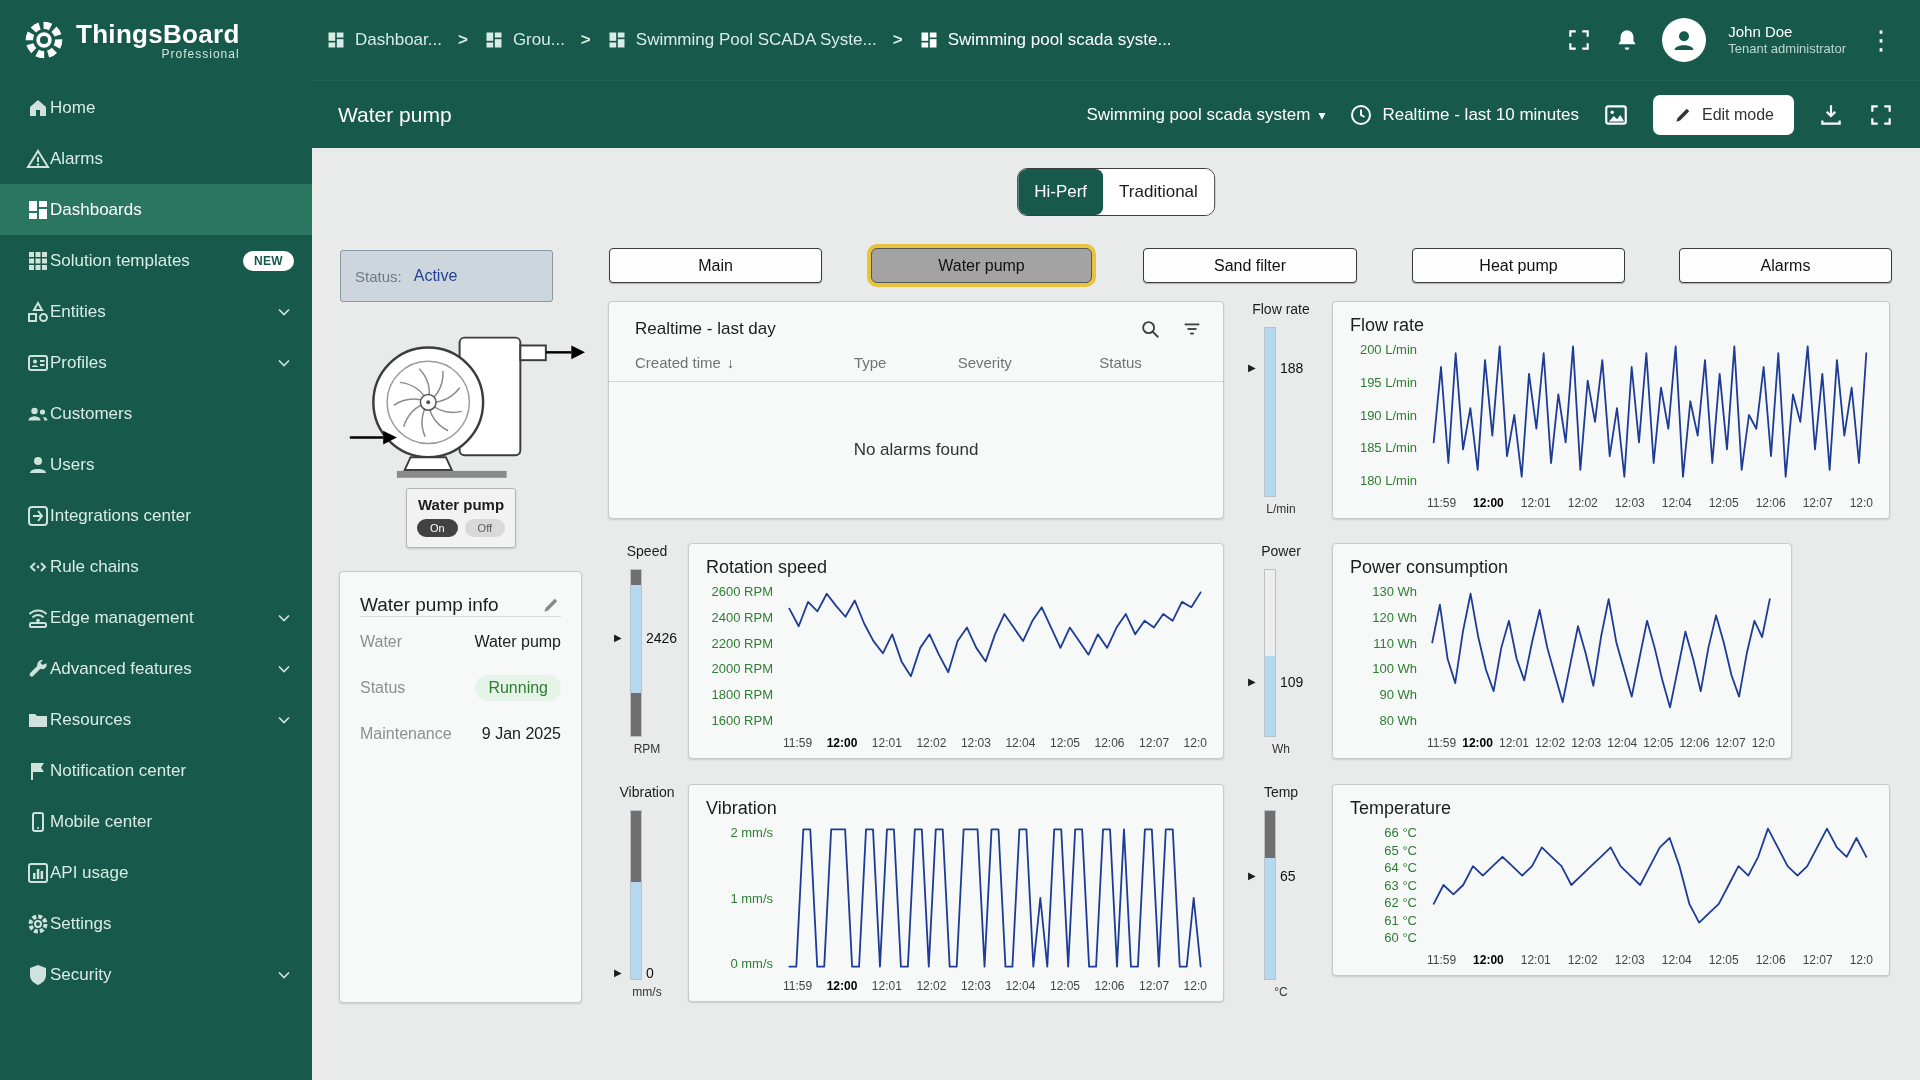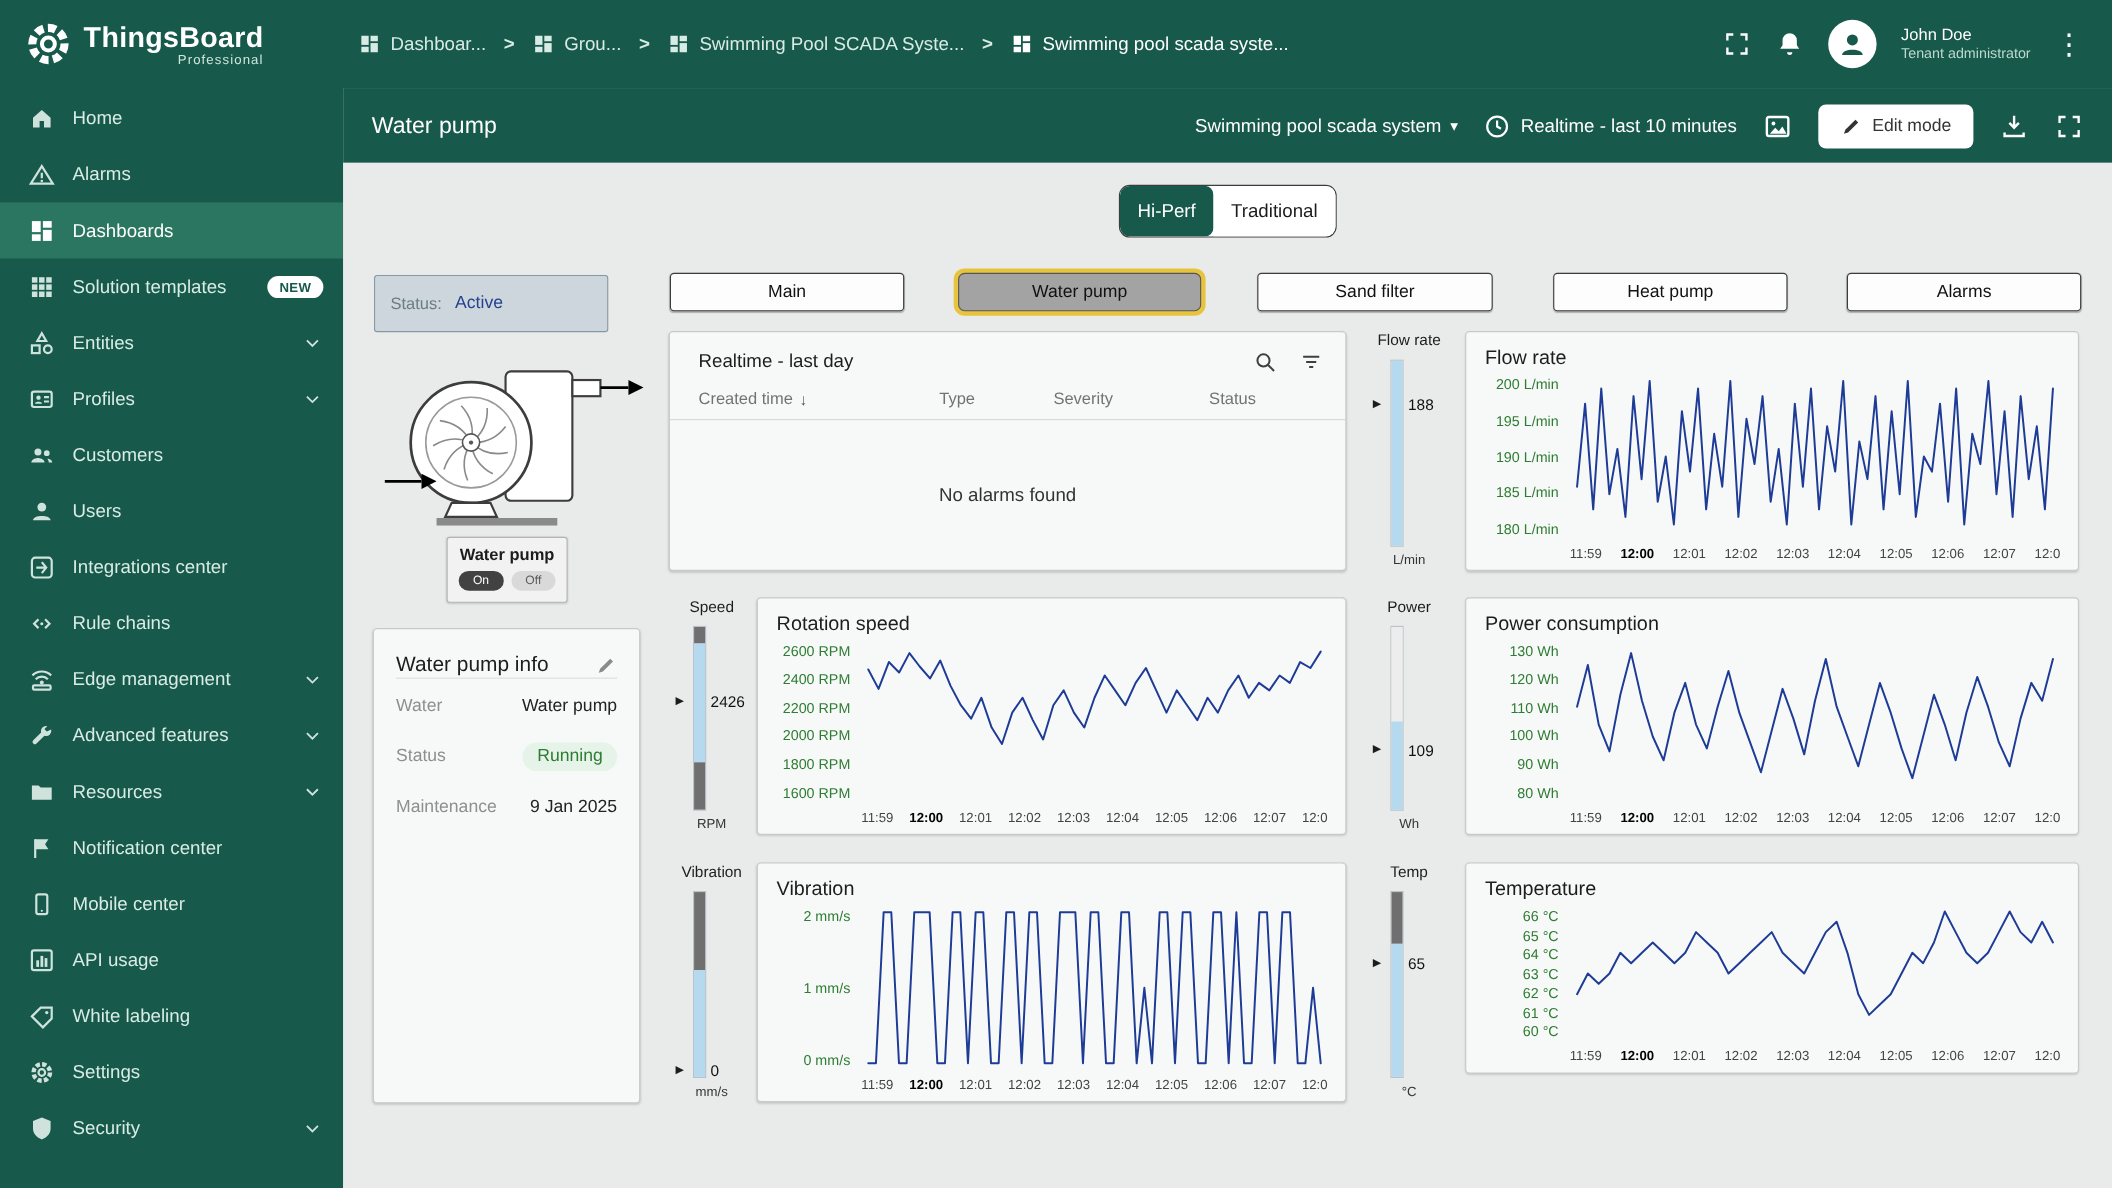--- a/index.html
+++ b/index.html
@@ -23,21 +23,21 @@
 .h-icon svg{width:26px;height:26px}
 .avatar{width:44px;height:44px;border-radius:50%;background:#fff;display:flex;align-items:center;justify-content:center;cursor:pointer}
 .avatar svg{width:30px;height:30px;color:#17594b}
 .user-meta{line-height:1.25}
 .u-name{font-size:15px;font-weight:500}
 .u-role{font-size:13px;color:#bcd8cf}
 .kebab{font-size:26px;line-height:1}
 
 
 aside{grid-row:2/4;grid-column:1;background:#17594b;overflow:hidden;padding-top:2px}
-.side-item{height:51px;display:flex;align-items:center;padding:0 18px 0 26px;color:#d9ece5;cursor:pointer;gap:16px}
+.side-item{height:51px;display:flex;align-items:center;padding:0 18px 0 26px;color:#d9ece5;cursor:pointer;}
 .side-item.active{background:#2a7660;color:#fff}
 .s-icon svg{width:24px;height:24px;color:#cfe3dc}
 .side-item.active .s-icon svg{color:#fff}
 .s-label{font-size:17px;flex:1;white-space:nowrap}
 .badge{background:#fff;color:#17594b;font-size:12px;font-weight:700;border-radius:11px;padding:3px 11px;letter-spacing:.3px}
 .chev svg{width:20px;height:20px;color:#cfe3dc}
 
 
 .toolbar{grid-row:2;grid-column:2;background:#17594b;display:flex;align-items:center;color:#fff;padding:0 26px 0 26px;border-top:1px solid rgba(255,255,255,.06)}
 .tb-title{font-size:21px;font-weight:500;flex:1}
@@ -396,29 +396,20 @@
       <div class="side-item">
         <span class="s-icon">
           <svg viewBox="0 0 24 24" aria-hidden="true">
             <rect x="3" y="3" width="18" height="18" rx="2" fill="none" stroke="currentColor" stroke-width="2"></rect>
             <rect x="7" y="12" width="2.5" height="6" fill="currentColor"></rect>
             <rect x="10.8" y="8" width="2.5" height="10" fill="currentColor"></rect>
             <rect x="14.6" y="10" width="2.5" height="8" fill="currentColor"></rect>
           </svg>
         </span>
         <span class="s-label">API usage</span>
-      </div>
-      <div class="side-item">
-        <span class="s-icon">
-          <svg viewBox="0 0 24 24" aria-hidden="true">
-            <path d="M3 12 L11 4 H21 V14 L13 22 Z" fill="none" stroke="currentColor" stroke-width="2"></path>
-            <circle cx="16.5" cy="8.5" r="1.5" fill="currentColor"></circle>
-          </svg>
-        </span>
-        <span class="s-label">White labeling</span>
       </div>
       <div class="side-item">
         <span class="s-icon">
           <svg viewBox="0 0 24 24" aria-hidden="true">
             <circle cx="12" cy="12" r="7.5" fill="none" stroke="currentColor" stroke-width="4" stroke-dasharray="3.9 2"></circle>
             <circle cx="12" cy="12" r="3" fill="none" stroke="currentColor" stroke-width="2"></circle>
           </svg>
         </span>
         <span class="s-label">Settings</span>
       </div>
@@ -723,21 +714,21 @@
             <div class="">12:03</div>
             <div class="">12:04</div>
             <div class="">12:05</div>
             <div class="">12:06</div>
             <div class="">12:07</div>
             <div class="">12:0</div>
           </div>
         </div>
       </div>
     </section>
-  <section class="card abs chart-card" style="left:1020px;top:395px;width:558px;height:216px">
+  <section class="card abs chart-card" style="left:1020px;top:395px;width:460px;height:216px">
       <h3 class="chart-title">Power consumption</h3>
       <div class="chart-body">
         <div class="ylabels">
           <div>130 Wh</div>
           <div>120 Wh</div>
           <div>110 Wh</div>
           <div>100 Wh</div>
           <div>90 Wh</div>
           <div>80 Wh</div>
         </div>

